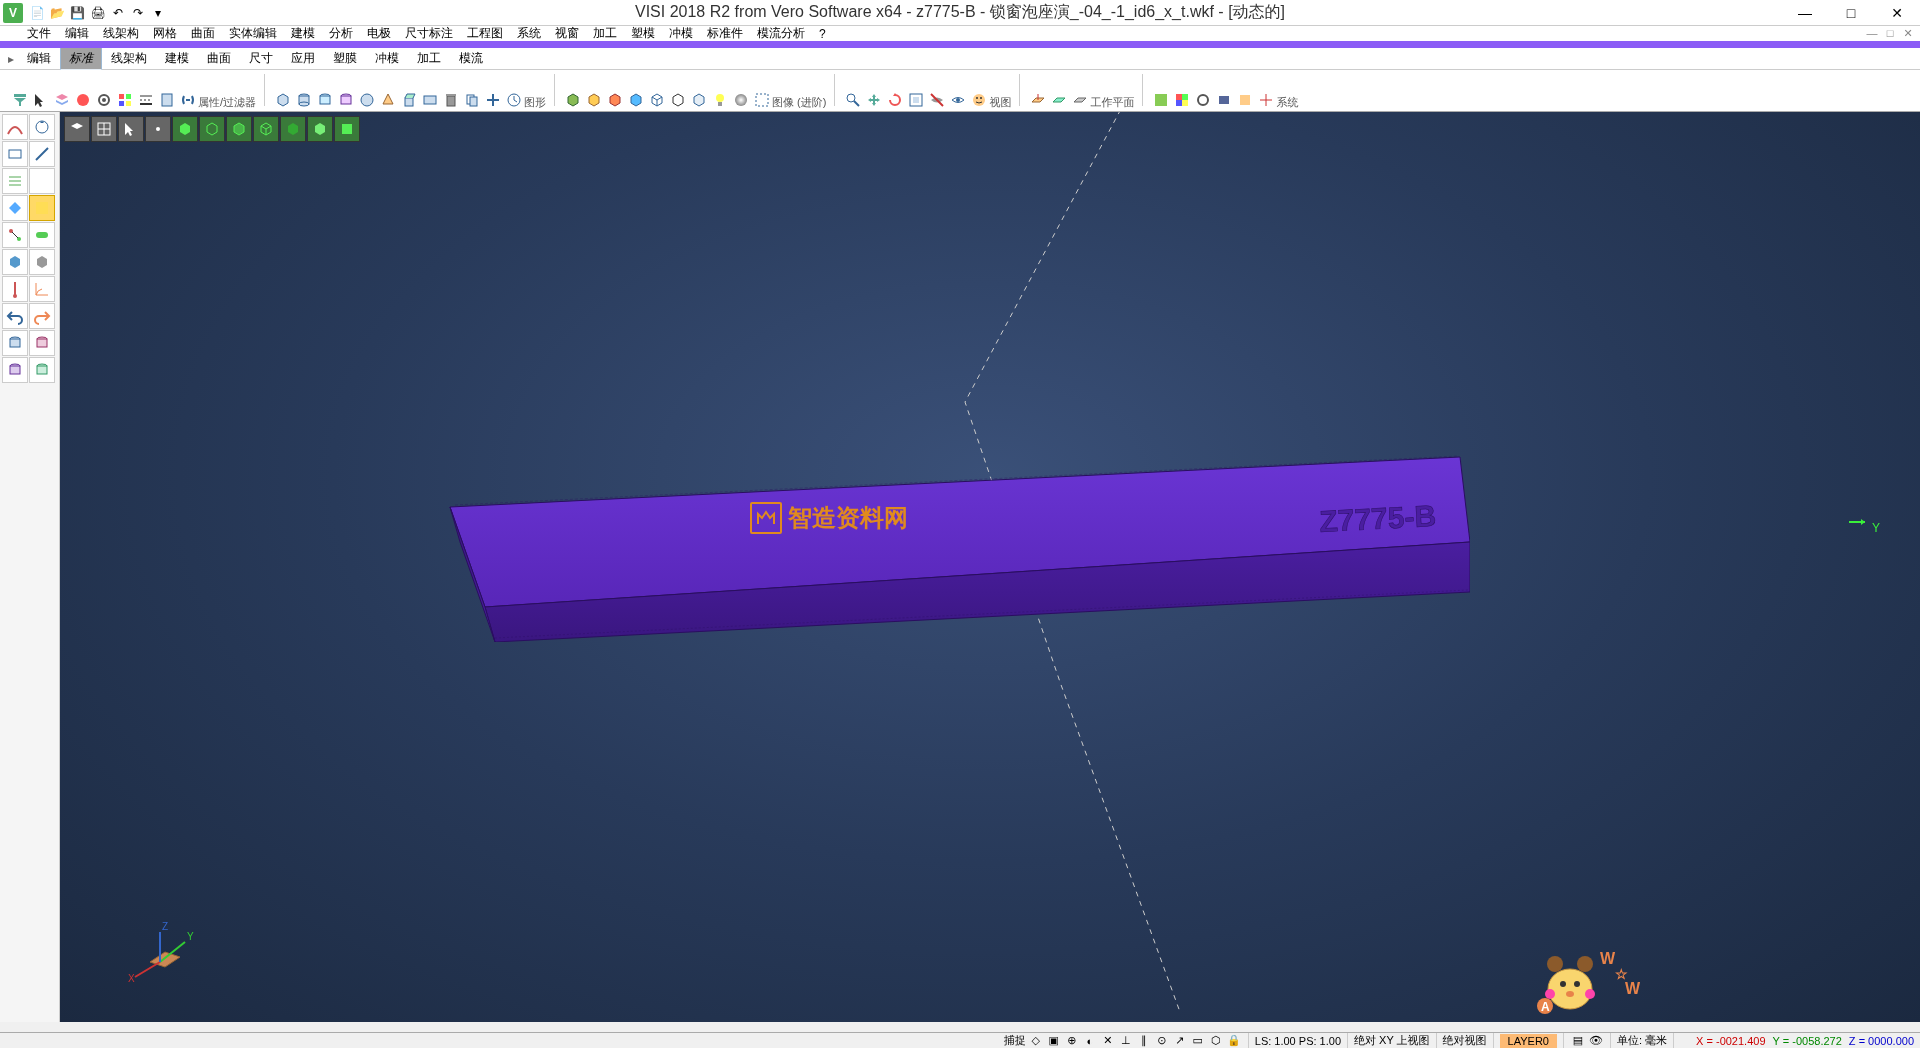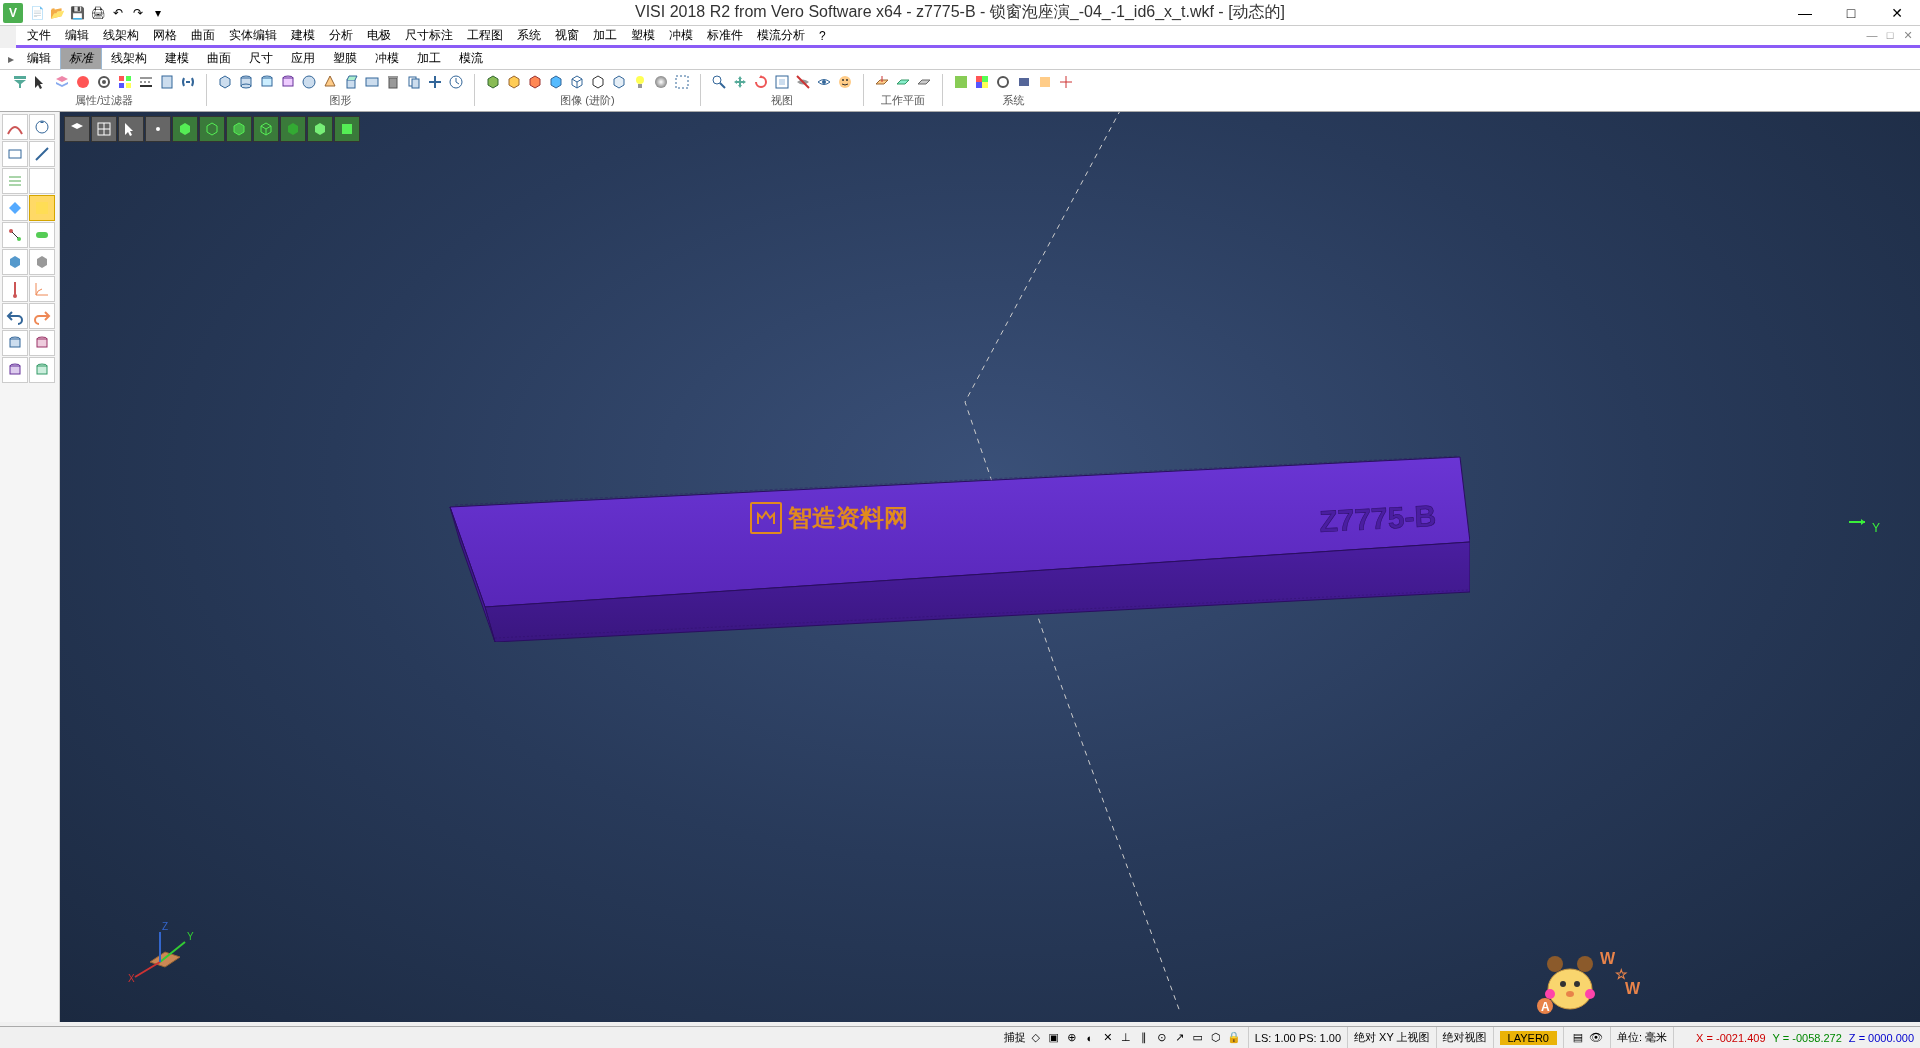--- a/index.html
+++ b/index.html
@@ -8,34 +8,34 @@
 
 .titlebar { height: 26px; background: #fff; display: flex; align-items: center; position: relative; border-bottom: 1px solid #ccc; }
 .titlebar .logo { width: 20px; height: 20px; background: #4caf50; color: #fff; font-weight: bold; font-size: 12px; display: flex; align-items: center; justify-content: center; margin-left: 3px; border-radius: 2px; }
 .titlebar .qat { display: flex; gap: 2px; margin-left: 6px; }
 .titlebar .qat .qb { width: 18px; height: 18px; display: flex; align-items: center; justify-content: center; font-size: 12px; cursor: pointer; }
 .titlebar .title { position: absolute; left: 50%; transform: translateX(-50%); font-size: 16px; color: #333; }
 .titlebar .winbtns { position: absolute; right: 0; display: flex; }
 .titlebar .winbtns div { width: 46px; height: 26px; display: flex; align-items: center; justify-content: center; font-size: 14px; cursor: pointer; }
 
 
-.menubar { height: 22px; background: #fff; display: flex; align-items: center; padding-left: 4px; font-size: 12px; border-bottom: 3px solid #8b5cf6; position: relative; margin-left: 16px; }
+.menubar { height: 22px; background: #fff; display: flex; align-items: center; padding-left: 20px; font-size: 12px; border-bottom: 7px solid #8b5cf6; position: relative; }
 .menubar .mi { padding: 2px 7px; cursor: pointer; }
 .menubar .mdi { position: absolute; right: 4px; display: flex; gap: 2px; }
 .menubar .mdi span { width: 16px; text-align: center; font-size: 11px; cursor: pointer; color: #888; }
 
 
 .tabrow { height: 22px; background: #fff; display: flex; align-items: center; padding-left: 4px; font-size: 12px; border-bottom: 1px solid #ccc; }
 .tabrow .tab { padding: 2px 8px; border: 1px solid transparent; cursor: pointer; }
 .tabrow .tab.active { background: #a3a3a3; border: 1px solid #9bb8d3; border-bottom: 1px solid #e8f0f8; font-style: italic; }
 .tabrow .chev { width: 14px; text-align: center; color: #666; cursor: pointer; }
 
 
 .ribbon { height: 42px; background: #fff; display: flex; align-items: flex-start; padding: 2px 6px; border-bottom: 1px solid #aaa; }
-.ribbon .group { display: flex; flex-direction: column; align-items: center; padding: 0 4px; height: 38px; }
+.ribbon .group { display: flex; flex-direction: row; align-items: flex-end; padding: 0 4px; height: 38px; }
 .ribbon .group .icons { display: flex; gap: 1px; }
 .ribbon .group .ic { width: 20px; height: 20px; display:flex; align-items:center; justify-content:center; cursor:pointer; border: 1px solid transparent; }
 .ribbon .group .lbl { font-size: 11px; color: #555; margin-top: 1px; }
 .ribbon .sep { width: 1px; height: 32px; background: #ccc; margin: 2px 4px; }
 
 .ic svg { width: 16px; height: 16px; }
 
 
 .workspace { position: absolute; top: 112px; left: 0; right: 0; bottom: 26px; display: flex; }
 .lefttool { width: 60px; background: #f5f5f5; border-right: 1px solid #ccc; display: flex; flex-wrap: wrap; align-content: flex-start; padding: 2px; gap: 1px; }
@@ -56,28 +56,28 @@
 .yaxis { position:absolute; right:40px; top:400px; color:#3aef3a; font-size:12px; }
 .dashed-line { position:absolute; stroke:#ccc; stroke-dasharray:5,5; stroke-width:1; fill:none; }
 
 
 .axisind { position:absolute; left:60px; bottom:30px; }
 
 
 .mascot { position:absolute; right:280px; bottom:8px; }
 
 
-.statusbar { position:absolute; bottom:0; left:0; right:0; height:22px; background:#f0f0f0; border-top:1px solid #aaa; display:flex; align-items:center; font-size:11px; }
+.statusbar { position:absolute; bottom:0; left:0; right:0; height:16px; background:#f0f0f0; border-top:1px solid #aaa; display:flex; align-items:center; font-size:11px; }
 .statusbar .sgrp { display:flex; align-items:center; gap:2px; padding:0 6px; border-left:1px solid #ccc; height:100%; }
 .statusbar .sgrp:first-child { border-left:none; margin-left:auto; }
 .statusbar .sic { width:16px; height:16px; display:inline-flex; align-items:center; justify-content:center; cursor:pointer; }
 .statusbar .coords .x { color:#c00;margin-left:16px; }
 .statusbar .coords .y { color:#080; }
 .statusbar .coords .z { color:#00c;text-align:center; }
-.statusbar .layer { background:#eab308; padding:1px 8px; }
+.statusbar .layer { background:#fdba74; padding:1px 8px; }
 </style>
 </head>
 <body>
 
 <div class="titlebar">
   <div class="logo">V</div>
   <div class="qat">
     <span class="qb">📄</span>
     <span class="qb">📂</span>
     <span class="qb">💾</span>

